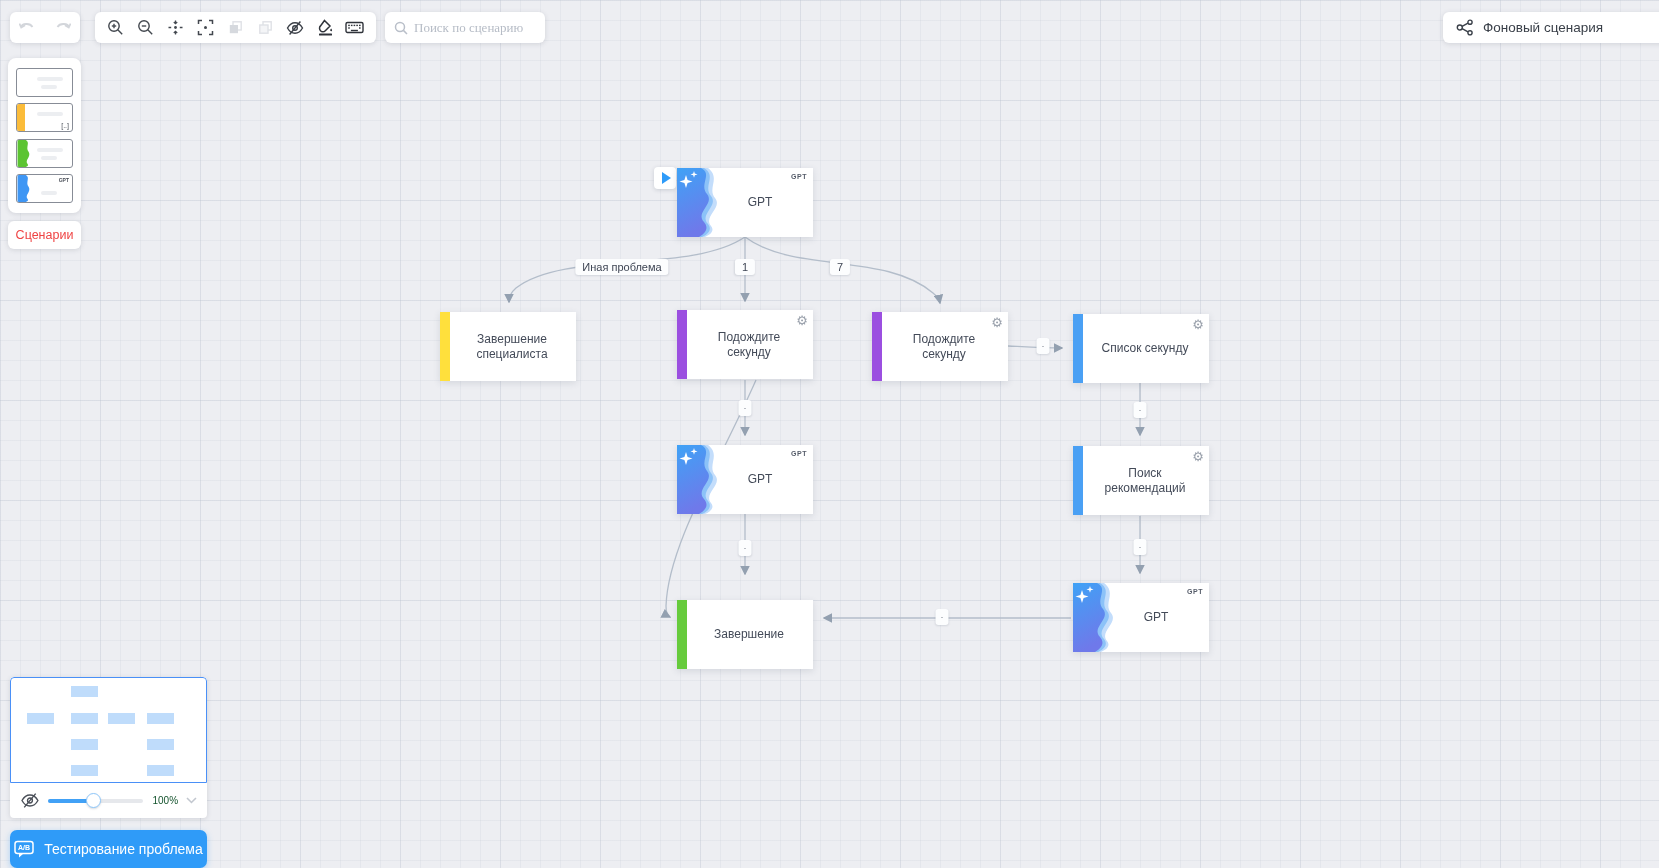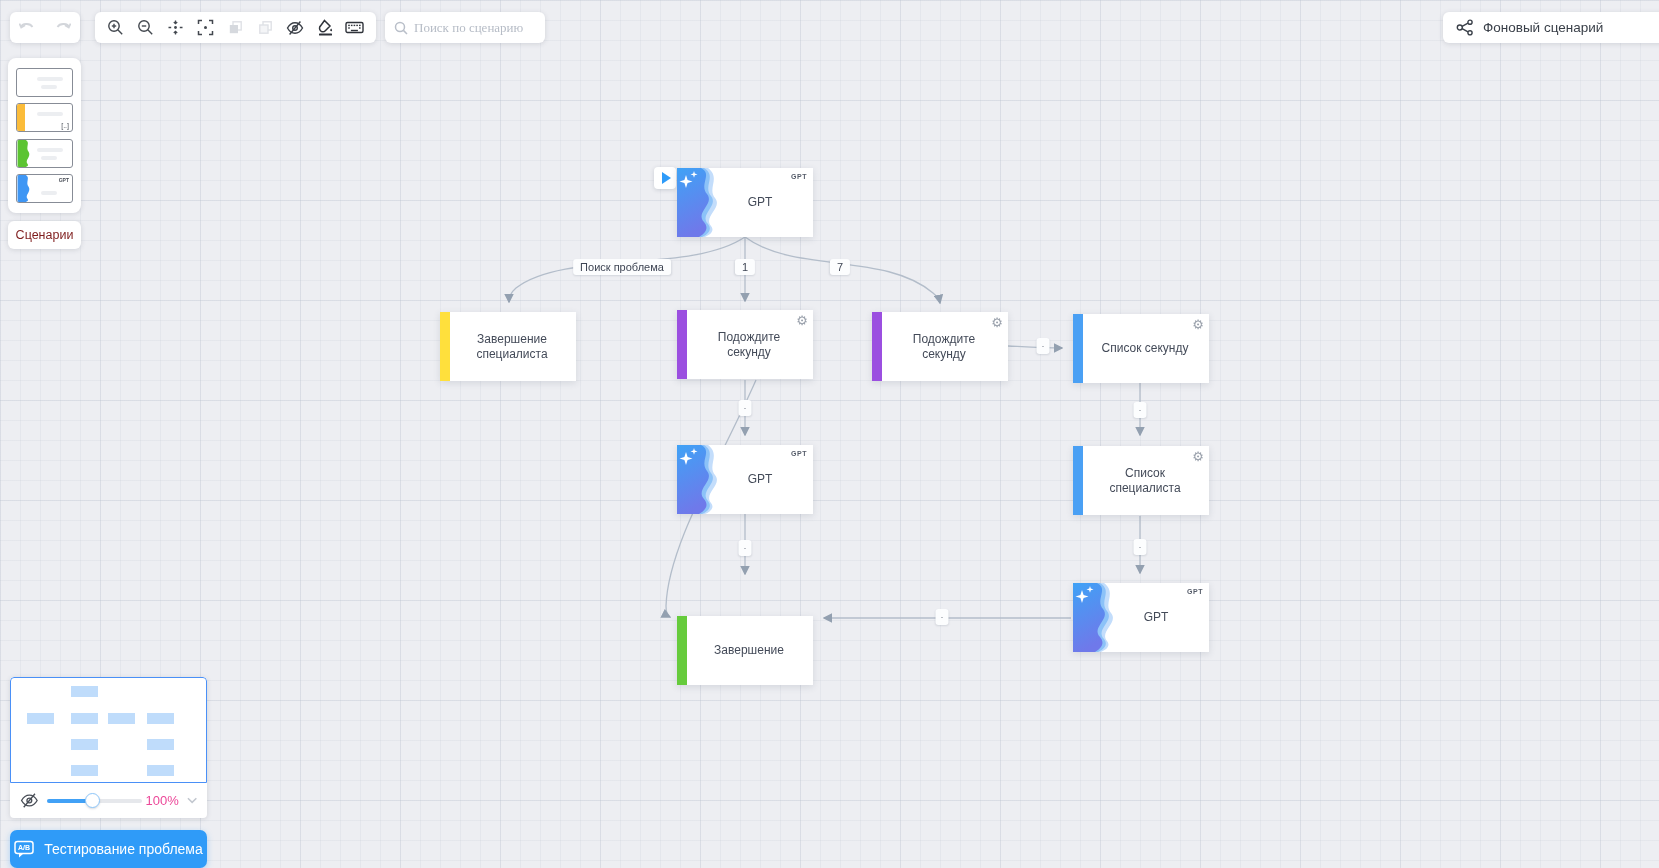--- a/index.html
+++ b/index.html
@@ -30,21 +30,21 @@
   
   .palette { left:8px; top:58px; width:73px; height:155px; border-radius:8px; display:flex; flex-direction:column; align-items:center; justify-content:space-evenly; padding:4px 0; }
   .thumb { position:relative; width:57px; height:29px; background:#fff; border:1px solid #878c96; border-radius:3px; overflow:hidden; cursor:grab; }
   .thumb .tline { position:absolute; height:4px; border-radius:2px; background:#eceef1; }
   .thumb .tline.l1 { left:20px; top:8px; width:26px; }
   .thumb .tline.l2 { left:24px; top:16px; width:16px; }
   .thumb .tbar { position:absolute; left:0; top:0; width:8px; height:100%; }
   .thumb .twave { position:absolute; left:0; top:0; height:100%; width:16px; }
   .thumb .tglyph { position:absolute; right:3px; bottom:2px; font-size:7px; color:#4a4f58; letter-spacing:0; }
   .thumb .tbadge { position:absolute; right:3px; top:2px; font-size:5px; font-weight:bold; color:#4a4f58; }
-  .scenarios-btn { left:8px; top:221px; width:73px; height:28px; display:flex; align-items:center; justify-content:center; font-size:12.5px; color:#7f1d1d; cursor:pointer; }
+  .scenarios-btn { left:8px; top:221px; width:73px; height:28px; display:flex; align-items:center; justify-content:center; font-size:12.5px; color:#ef4444; cursor:pointer; }
 
   
   .edges-layer { position:absolute; left:0; top:0; width:1659px; height:868px; z-index:1; }
   .node { position:absolute; width:136px; height:69px; background:#fff; box-shadow:0 2px 7px rgba(60,70,90,.14); display:flex; align-items:center; justify-content:center; text-align:center; z-index:2; cursor:pointer; }
   .node .node-label { font-size:12px; line-height:15px; color:#434a58; padding:0 12px 0 20px; }
   .node .bar { position:absolute; left:0; top:0; width:10px; height:100%; }
   .node .gear { position:absolute; right:5px; top:4px; font-size:13px; color:#9aa1ac; line-height:13px; cursor:pointer; }
   .bar-yellow { background:#ffe03c; }
   .bar-purple { background:#9b4fe0; }
   .bar-blue   { background:#4aa0f4; }
@@ -60,21 +60,21 @@
 
   
   .minimap-panel { left:10px; top:677px; width:197px; height:141px; border-radius:4px; overflow:hidden; }
   .minimap-view { position:absolute; left:0; top:0; width:197px; height:106px; border:1.5px solid #4a90f7; border-radius:4px 4px 0 0; background:#fff; }
   .mini-rect { position:absolute; width:27px; height:11px; background:#bfdcfb; }
   .minimap-controls { position:absolute; left:0; top:106px; width:197px; height:35px; display:flex; align-items:center; padding:0 10px; gap:8px; }
   .slider { position:relative; width:95px; height:15px; display:flex; align-items:center; cursor:pointer; }
   .slider .track { position:absolute; left:0; top:6px; width:95px; height:4px; border-radius:2px; background:#e6e8ec; }
   .slider .fill { position:absolute; left:0; top:6px; width:45px; height:4px; border-radius:2px; background:#41a1f6; }
   .slider .knob { position:absolute; left:38px; top:0; width:15px; height:15px; border-radius:50%; background:#fff; border:1.5px solid #8ec7fa; box-shadow:0 1px 2px rgba(60,70,90,.2); }
-  .zoom-value { font-size:13px; color:#ec4899; margin-left:2px; }
+  .zoom-value { font-size:10px; color:#14532d; margin-left:2px; }
 
   .test-btn { position:absolute; left:10px; top:830px; width:197px; height:38px; background:#2f9bf8; border-radius:7px; display:flex; align-items:center; justify-content:center; gap:10px; color:#fff; font-size:14px; z-index:10; cursor:pointer; box-shadow:0 2px 6px rgba(47,155,248,.35); }
 
   svg { display:block; }
 </style>
 </head>
 <body>
 
 <svg class="edges-layer" width="1659" height="868" viewBox="0 0 1659 868">
   <defs>
@@ -93,21 +93,21 @@
     <path d="M745,380 L745,435" marker-end="url(#arr)"></path>
     <path d="M756,380 C720,462 668,545 666,606 Q666,615 670,617" marker-end="url(#arr)"></path>
     <path d="M745,514 L745,574" marker-end="url(#arr)"></path>
     <path d="M1008,346 C1028,347 1044,348 1062,348" marker-end="url(#arr)"></path>
     <path d="M1140,383 L1140,435" marker-end="url(#arr)"></path>
     <path d="M1140,516 L1140,573" marker-end="url(#arr)"></path>
     <path d="M1071,618 L824,618" marker-end="url(#arr)"></path>
   </g>
 </svg>
 
-<div class="edge-label" style="left:622px; top:267px;">Поиск проблема</div>
+<div class="edge-label" style="left:622px; top:267px;">Иная проблема</div>
 <div class="edge-label" style="left:745px; top:267px;">1</div>
 <div class="edge-label" style="left:840px; top:267px;">7</div>
 <div class="edge-dot" style="left:745px; top:408px;">·</div>
 <div class="edge-dot" style="left:745px; top:548px;">·</div>
 <div class="edge-dot" style="left:1043px; top:346px;">·</div>
 <div class="edge-dot" style="left:1140px; top:410px;">·</div>
 <div class="edge-dot" style="left:1140px; top:547px;">·</div>
 <div class="edge-dot" style="left:942px; top:617px;">·</div>
 
 <div class="start-play" style="left:654px; top:167px;">
@@ -156,25 +156,25 @@
     <path d="M0,0 L24,0 C36,6 22,16 30,26 C38,36 18,44 27,54 C33,61 27,66 22,69 L0,69 Z" fill="url(#wavegrad)"></path>
     <path d="M9,7 L10.6,12 L15.5,13.5 L10.6,15 L9,20 L7.4,15 L2.5,13.5 L7.4,12 Z" fill="#ffffff"></path>
     <path d="M17,3 L17.8,5.6 L20.5,6.4 L17.8,7.2 L17,9.8 L16.2,7.2 L13.5,6.4 L16.2,5.6 Z" fill="#ffffff"></path>
   </svg>
   <span class="gpt-badge">GPT</span>
   <span class="node-label">GPT</span>
 </div>
 
 <div class="node" style="left:1073px; top:446px;">
   <span class="bar bar-blue"></span>
-  <span class="node-label">Список специалиста</span>
+  <span class="node-label">Поиск рекомендаций</span>
   <span class="gear">⚙</span>
 </div>
 
-<div class="node" style="left:677px; top:616px;">
+<div class="node" style="left:677px; top:600px;">
   <span class="bar bar-green"></span>
   <span class="node-label">Завершение</span>
 </div>
 
 <div class="node gpt-node" style="left:1073px; top:583px;">
   <svg class="wave" width="42" height="69" viewBox="0 0 42 69">
     <path d="M0,0 L31,0 C44,10 30,20 38,30 C46,40 26,48 34,58 C38,63 33,67 28,69 L0,69 Z" fill="#c3ddfb"></path>
     <path d="M0,0 L27,0 C40,8 26,18 34,28 C42,38 22,46 31,56 C36,62 30,67 25,69 L0,69 Z" fill="#8cc2f8"></path>
     <path d="M0,0 L24,0 C36,6 22,16 30,26 C38,36 18,44 27,54 C33,61 27,66 22,69 L0,69 Z" fill="url(#wavegrad)"></path>
     <path d="M9,7 L10.6,12 L15.5,13.5 L10.6,15 L9,20 L7.4,15 L2.5,13.5 L7.4,12 Z" fill="#ffffff"></path>
@@ -280,21 +280,21 @@
 </div>
 
 <div class="panel bg-scenario-btn">
   <svg width="18" height="17" viewBox="0 0 18 17" stroke="#3a4049" stroke-width="1.4" fill="none">
       <circle cx="3.8" cy="8.5" r="2.5"></circle>
       <circle cx="14" cy="3.2" r="2.1"></circle>
       <circle cx="14" cy="13.8" r="2.1"></circle>
       <line x1="6.1" y1="7.4" x2="12" y2="4.2"></line>
       <line x1="6.1" y1="9.6" x2="12" y2="12.8"></line>
     </svg>
-  <span>Фоновый сценарий</span>
+  <span>Фоновый сценария</span>
 </div>
 
 <div class="panel palette">
   <div class="thumb">
     <span class="tline l1"></span>
     <span class="tline l2"></span>
   </div>
   <div class="thumb">
     <span class="tbar" style="background:#fbbc3a;"></span>
     <span class="tline l1"></span>

